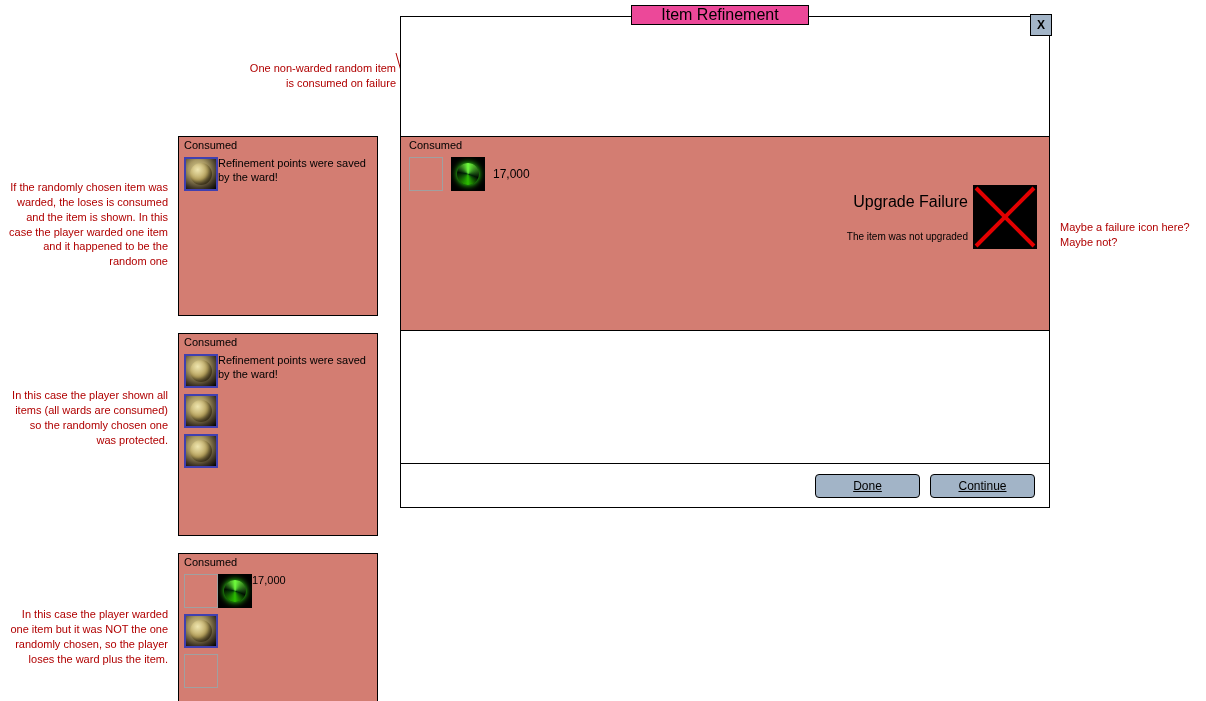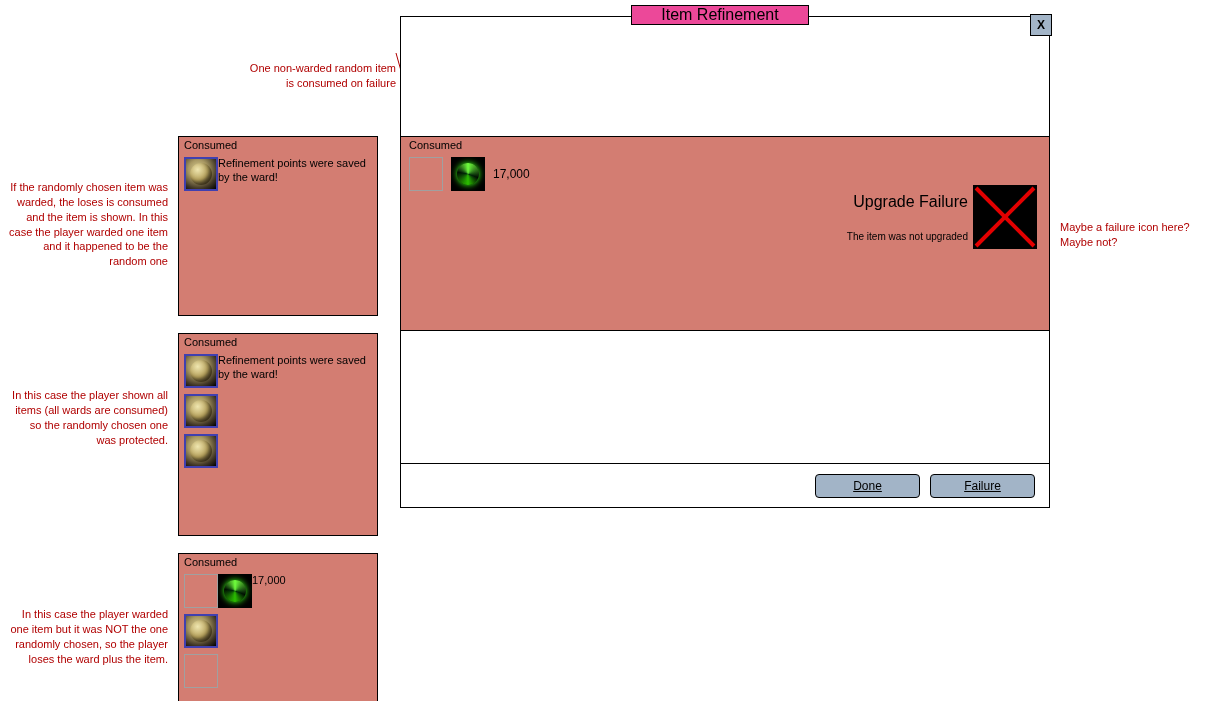--- a/index.html
+++ b/index.html
@@ -235,15 +235,15 @@
       <div class="result-text">
         <div class="title">Upgrade Failure</div>
         <div class="sub">The item was not upgraded</div>
       </div>
       <div class="fail-icon"></div>
     </div>
   </div>
 
   <div class="btn-row">
     <div class="btn">Done</div>
-    <div class="btn">Failure</div>
+    <div class="btn">Continue</div>
   </div>
 </div>
 
 </body></html>

